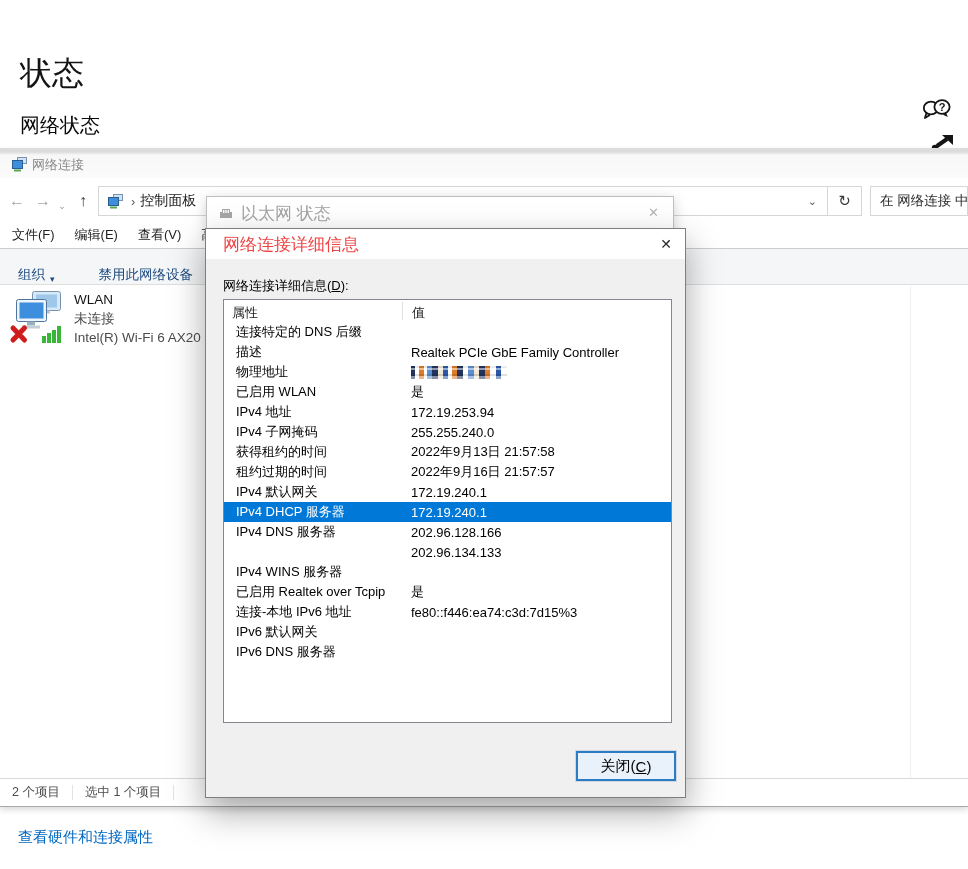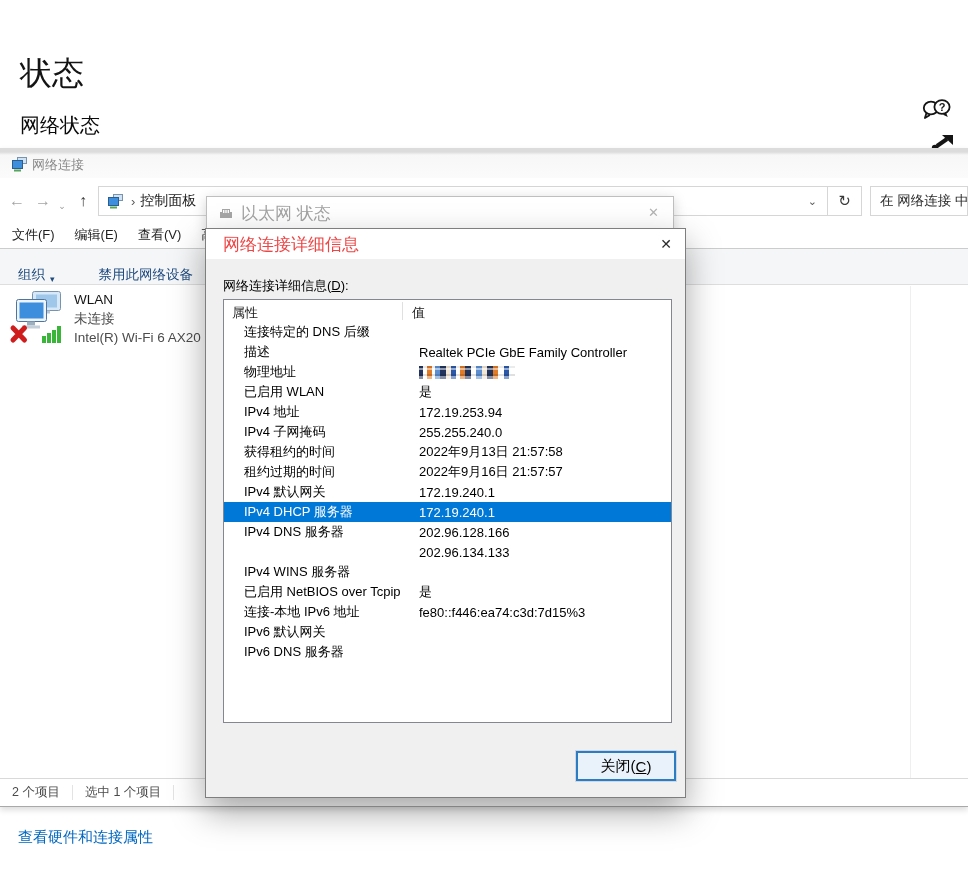--- a/index.html
+++ b/index.html
@@ -69,21 +69,21 @@
   .det-close{position:absolute;right:13px;top:7px;font-size:14px;color:#2b2b2b;}
   .det-label{position:absolute;left:17px;top:48px;font-size:13px;color:#000;}
   .ak{text-decoration:underline;}
   .lv{position:absolute;left:17px;top:70px;width:449px;height:424px;background:#fff;border:1px solid #828790;
       overflow:hidden;box-sizing:border-box;}
   .lv-header{position:relative;display:flex;height:22px;align-items:flex-end;font-size:13px;color:#1a1a1a;}
   .lv-h1{padding-left:8px;width:175px;flex:none;}
   .lv-hdiv{position:absolute;left:178px;top:2px;width:1px;height:18px;background:#e0e0e0;}
   .lv-h2{padding-left:5px;}
   .lv-row{display:flex;height:20px;align-items:center;font-size:13px;color:#000;white-space:nowrap;}
-  .lv-label{padding-left:20px;width:175px;flex:none;overflow:visible;}
+  .lv-label{padding-left:12px;width:175px;flex:none;overflow:visible;}
   .lv-value{flex:1;}
   .lv-row.selected{background:#0078d7;color:#fff;}
   .mac-mosaic{display:inline-block;width:96px;height:13px;vertical-align:-2px;
      background-image:
        linear-gradient(0deg,rgba(255,255,255,.45) 0 3px,rgba(0,0,0,.12) 3px 5px,rgba(255,255,255,0) 5px 9px,rgba(255,255,255,.5) 9px 11px,rgba(0,0,0,.08) 11px 13px),
        linear-gradient(90deg,#22345c 0 4px,#ffffff 4px 8px,#e07b28 8px 13px,#ffffff 13px 16px,#5d8fd0 16px 21px,#22345c 21px 27px,#f2e6d4 27px 32px,#2b59a8 32px 37px,#ffffff 37px 41px,#e07b28 41px 46px,#22345c 46px 52px,#ffffff 52px 57px,#5d8fd0 57px 63px,#f2e6d4 63px 68px,#22345c 68px 74px,#e07b28 74px 79px,#ffffff 79px 85px,#2b59a8 85px 90px,#ffffff 90px 96px);}
   .det-close-btn{position:absolute;left:370px;top:522px;width:100px;height:30px;background:#e9f1fa;
                  border:2px solid #2c7cc4;box-shadow:0 0 0 1px #cfd8e2;font-size:15px;color:#000;
                  display:flex;align-items:center;justify-content:center;box-sizing:border-box;cursor:pointer;}
 </style>
@@ -273,21 +273,21 @@
           </div>
           <div class="lv-row">
             <span class="lv-label"></span>
             <span class="lv-value">202.96.134.133</span>
           </div>
           <div class="lv-row">
             <span class="lv-label">IPv4 WINS 服务器</span>
             <span class="lv-value"></span>
           </div>
           <div class="lv-row">
-            <span class="lv-label">已启用 NetBIOS over Tcpip</span>
+            <span class="lv-label">已启用 Realtek over Tcpip</span>
             <span class="lv-value">是</span>
           </div>
           <div class="lv-row">
             <span class="lv-label">连接-本地 IPv6 地址</span>
             <span class="lv-value">fe80::f446:ea74:c3d:7d15%3</span>
           </div>
           <div class="lv-row">
             <span class="lv-label">IPv6 默认网关</span>
             <span class="lv-value"></span>
           </div>

